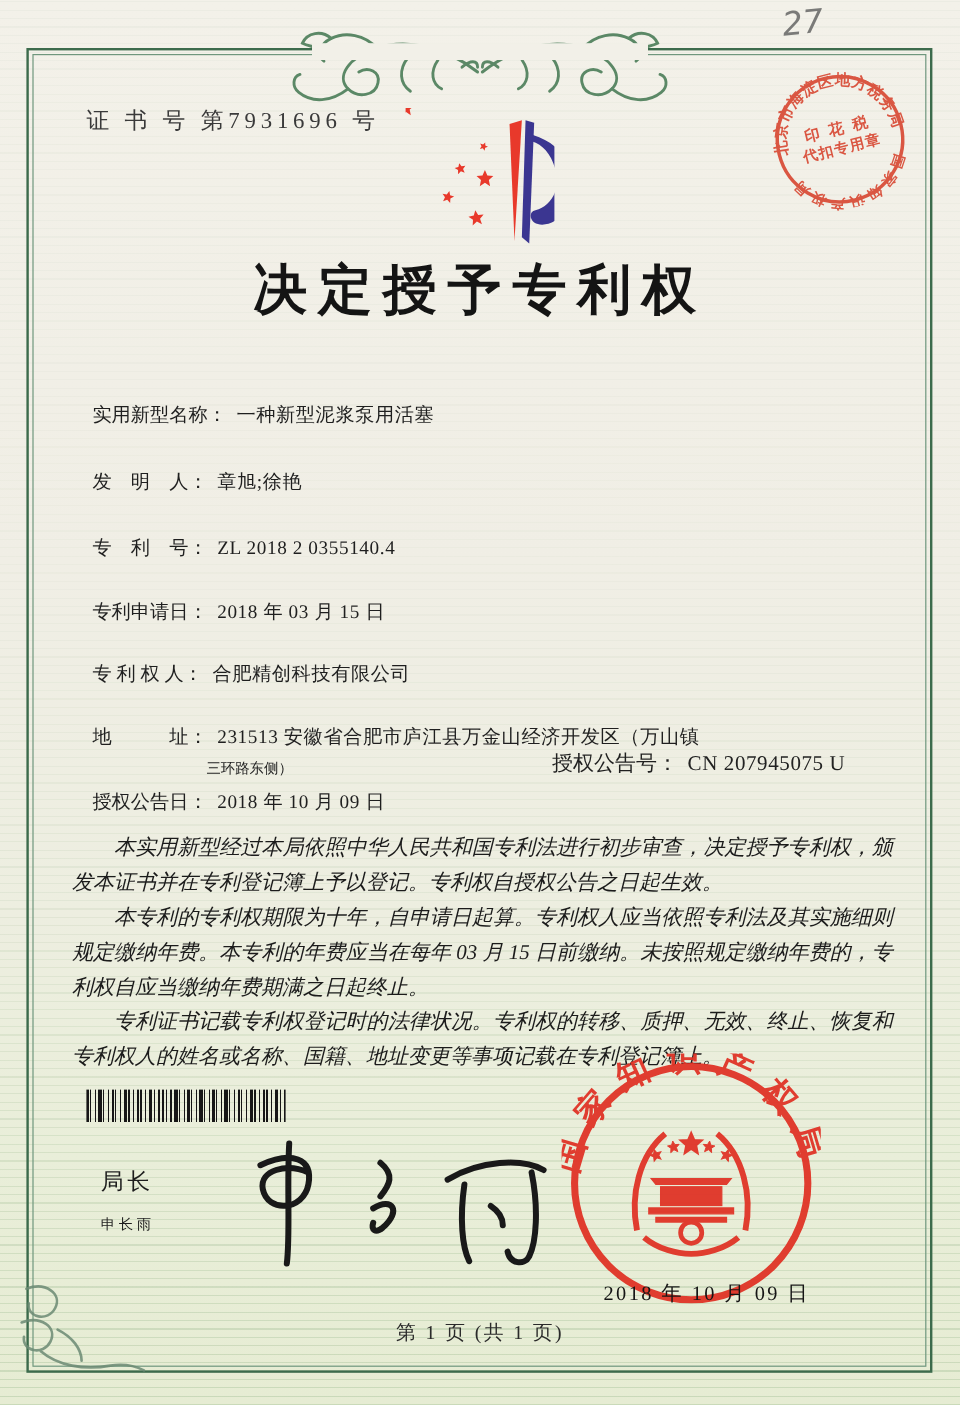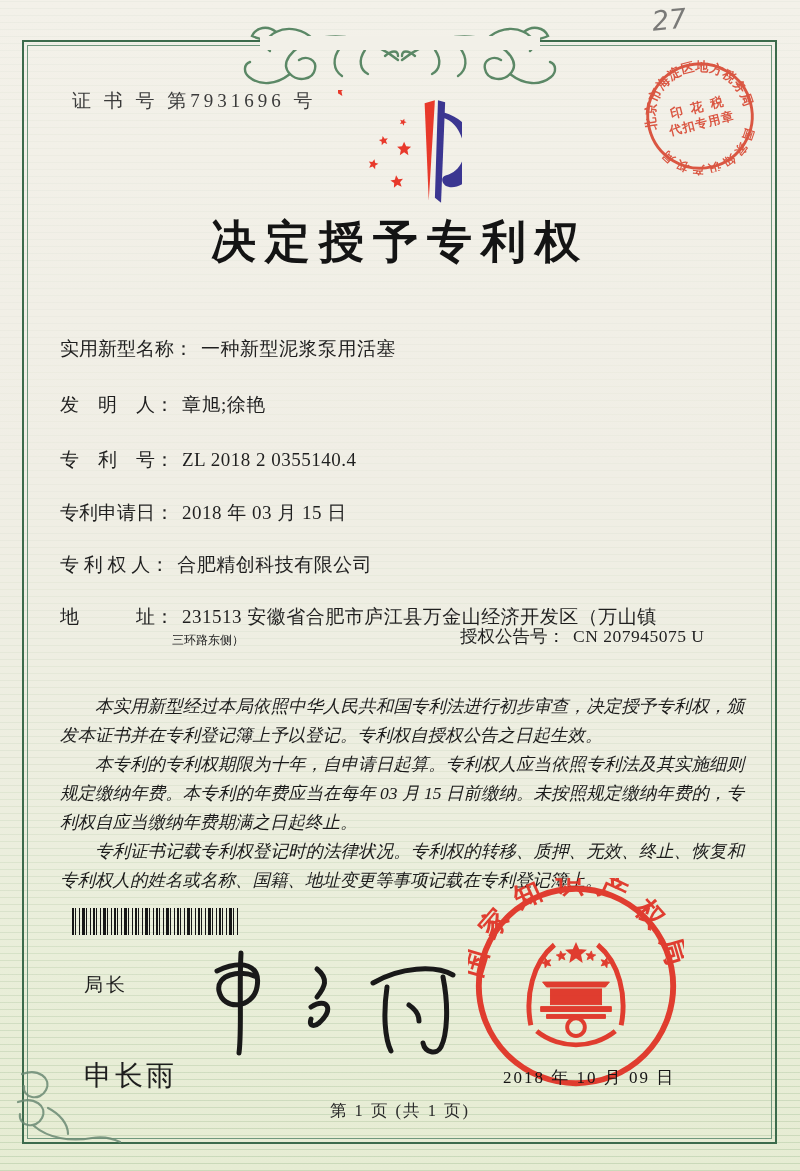--- a/index.html
+++ b/index.html
@@ -17,33 +17,33 @@
   .frame{position:absolute;left:22px;top:40px;width:751px;height:1100px;border:2px solid #3c6b4c;}
   .frame-inner{position:absolute;inset:3px;border:1px solid #6f977d;}
   .ornament-top{position:absolute;left:220px;top:22px;width:360px;height:70px;}
   .ornament-top .paper-patch{position:absolute;left:40px;top:14px;width:280px;height:14px;background:#f2f0e8;}
   .ornament-corner{position:absolute;left:8px;top:1068px;width:120px;height:80px;}
   .cert-number{position:absolute;left:72px;top:88px;font-size:19px;letter-spacing:4px;color:#3a3a3a;}
   .pencil-note{position:absolute;left:652px;top:4px;font-size:27px;color:#7a7a78;transform:rotate(-6deg);font-family:"DejaVu Sans",sans-serif;font-style:italic;}
   .logo{position:absolute;left:338px;top:90px;width:124px;height:118px;}
   .stamp-top{position:absolute;left:642px;top:58px;width:116px;height:116px;transform:rotate(-14deg);opacity:.92;}
   .title{position:absolute;left:0;top:212px;width:100%;text-align:center;font-size:45px;font-weight:600;letter-spacing:9px;color:#141414;}
-  .field-row{position:absolute;left:60px;font-size:19px;color:#1f1f1f;white-space:nowrap;}
+  .field-row{position:absolute;left:77px;font-size:16px;color:#1f1f1f;white-space:nowrap;}
   .field-label{display:inline-block;color:#1f1f1f;}
   .field-value{margin-left:8px;letter-spacing:.5px;}
   .addr-line2{position:absolute;left:172px;font-size:12px;}
   .grant-right{position:absolute;left:460px;font-size:17.5px;white-space:nowrap;}
   .body-text{position:absolute;left:60px;top:692px;width:684px;font-style:italic;}
   .body-text p{margin:0;font-size:17.5px;line-height:29px;text-indent:2em;color:#1b1b1b;text-align:justify;}
   .barcode{
     position:absolute;left:72px;top:908px;width:166px;height:27px;
     background:repeating-linear-gradient(90deg,#161616 0 2px,transparent 2px 3px,#161616 3px 4px,transparent 4px 7px,#161616 7px 8px,transparent 8px 10px,#161616 10px 13px,transparent 13px 14px,#161616 14px 15px,transparent 15px 18px,#161616 18px 19px,transparent 19px 21px);
   }
   .signoff-position{position:absolute;left:84px;top:972px;font-size:19px;letter-spacing:3px;color:#1d1d1d;}
-  .signoff-name{position:absolute;left:84px;top:1012px;font-size:28px;letter-spacing:3px;color:#1d1d1d;margin-top:45px;}
+  .signoff-name{position:absolute;left:84px;top:1012px;font-size:12px;letter-spacing:3px;color:#1d1d1d;}
   .signature{position:absolute;left:195px;top:935px;width:270px;height:125px;}
   .seal{position:absolute;left:468px;top:878px;width:216px;height:216px;opacity:.95;}
   .seal-date{position:absolute;left:494px;top:1066px;width:190px;text-align:center;font-size:17px;letter-spacing:2px;color:#151515;z-index:5;}
   .footer{position:absolute;left:0;top:1100px;width:100%;text-align:center;font-size:16.5px;letter-spacing:2px;color:#2a2a2a;}
   svg{display:block;width:100%;height:100%;}
 </style>
 </head>
 <body>
 
 <div class="page">
@@ -135,20 +135,23 @@
   <div class="field-row" style="top:500px">
     <span class="field-label">专利申请日：</span><span class="field-value">2018 年 03 月 15 日</span>
   </div>
   <div class="field-row" style="top:552px">
     <span class="field-label">专 利 权 人：</span><span class="field-value">合肥精创科技有限公司</span>
   </div>
   <div class="field-row" style="top:604px">
     <span class="field-label">地　　　址：</span><span class="field-value">231513 安徽省合肥市庐江县万金山经济开发区（万山镇</span>
   </div>
   <div class="addr-line2" style="top:632px">三环路东侧）</div>
+  <div class="field-row" style="top:658px">
+    <span class="field-label">授权公告日：</span><span class="field-value">2018 年 10 月 09 日</span>
+  </div>
   <div class="grant-right" style="top:624px">
     <span class="field-label">授权公告号：</span><span class="field-value">CN 207945075 U</span>
   </div>
 
   <div class="body-text">
     <p>本实用新型经过本局依照中华人民共和国专利法进行初步审查，决定授予专利权，颁发本证书并在专利登记簿上予以登记。专利权自授权公告之日起生效。</p>
     <p>本专利的专利权期限为十年，自申请日起算。专利权人应当依照专利法及其实施细则规定缴纳年费。本专利的年费应当在每年 03 月 15 日前缴纳。未按照规定缴纳年费的，专利权自应当缴纳年费期满之日起终止。</p>
     <p>专利证书记载专利权登记时的法律状况。专利权的转移、质押、无效、终止、恢复和专利权人的姓名或名称、国籍、地址变更等事项记载在专利登记簿上。</p>
   </div>
 

